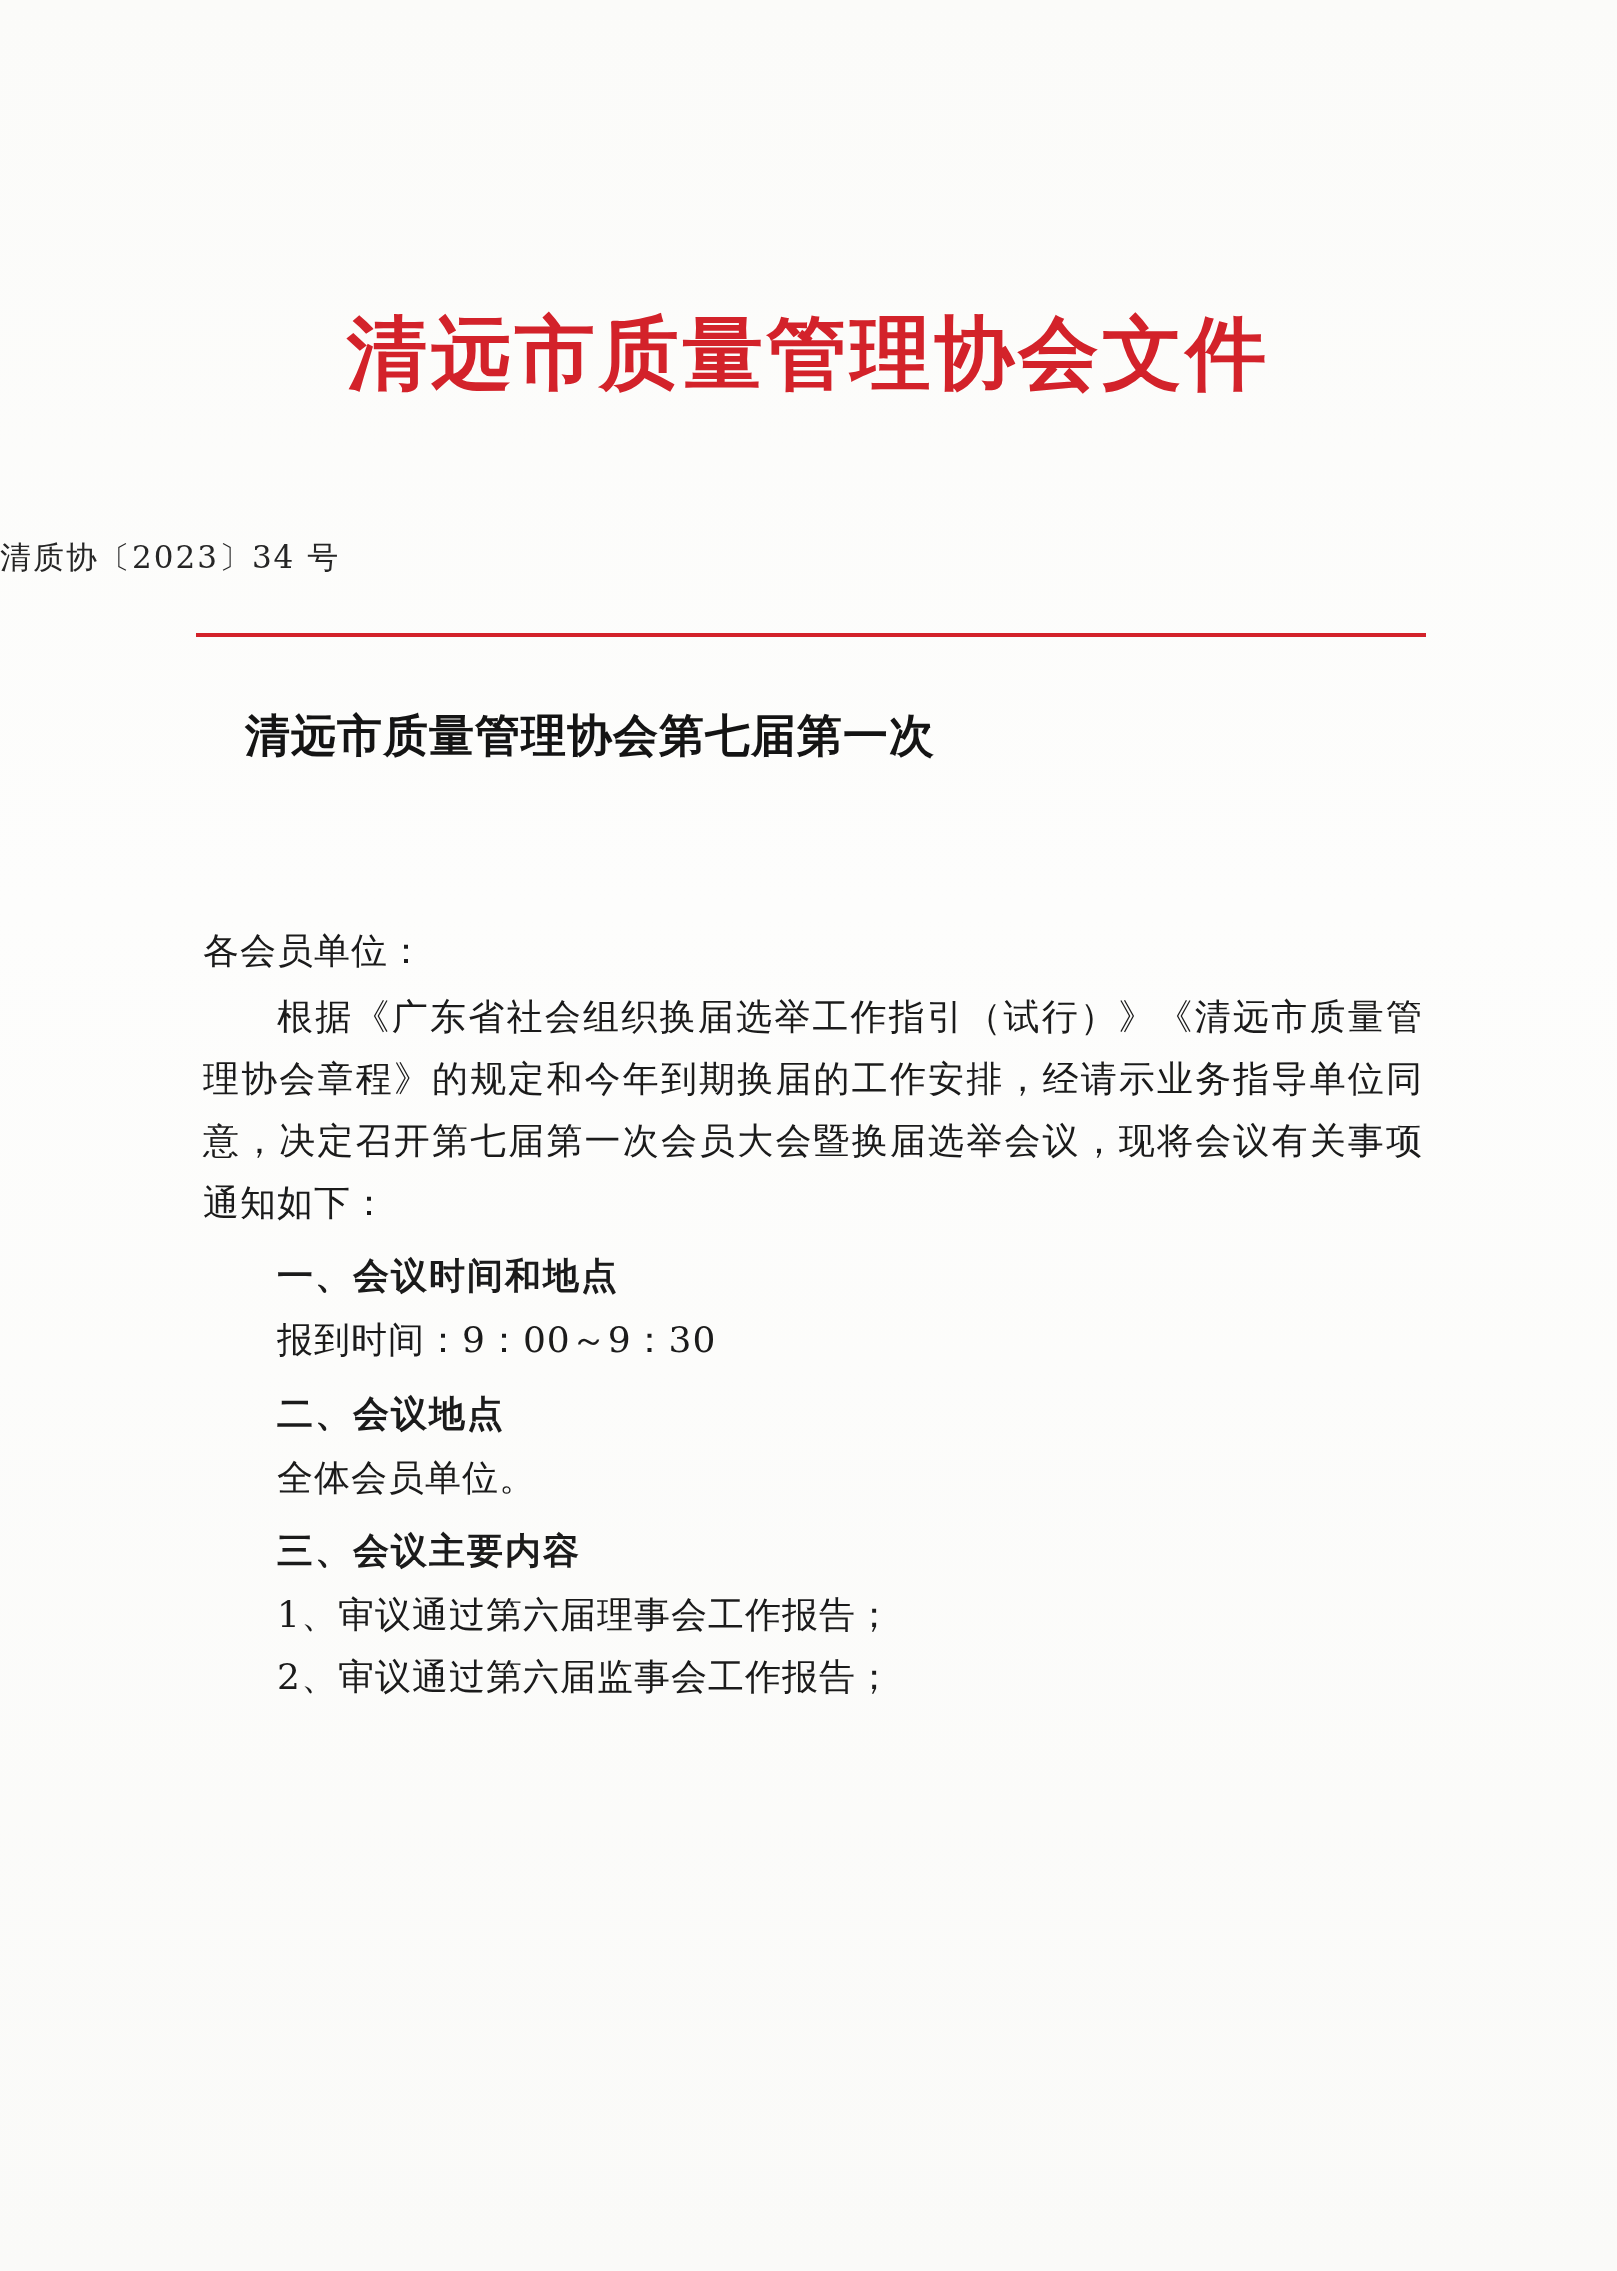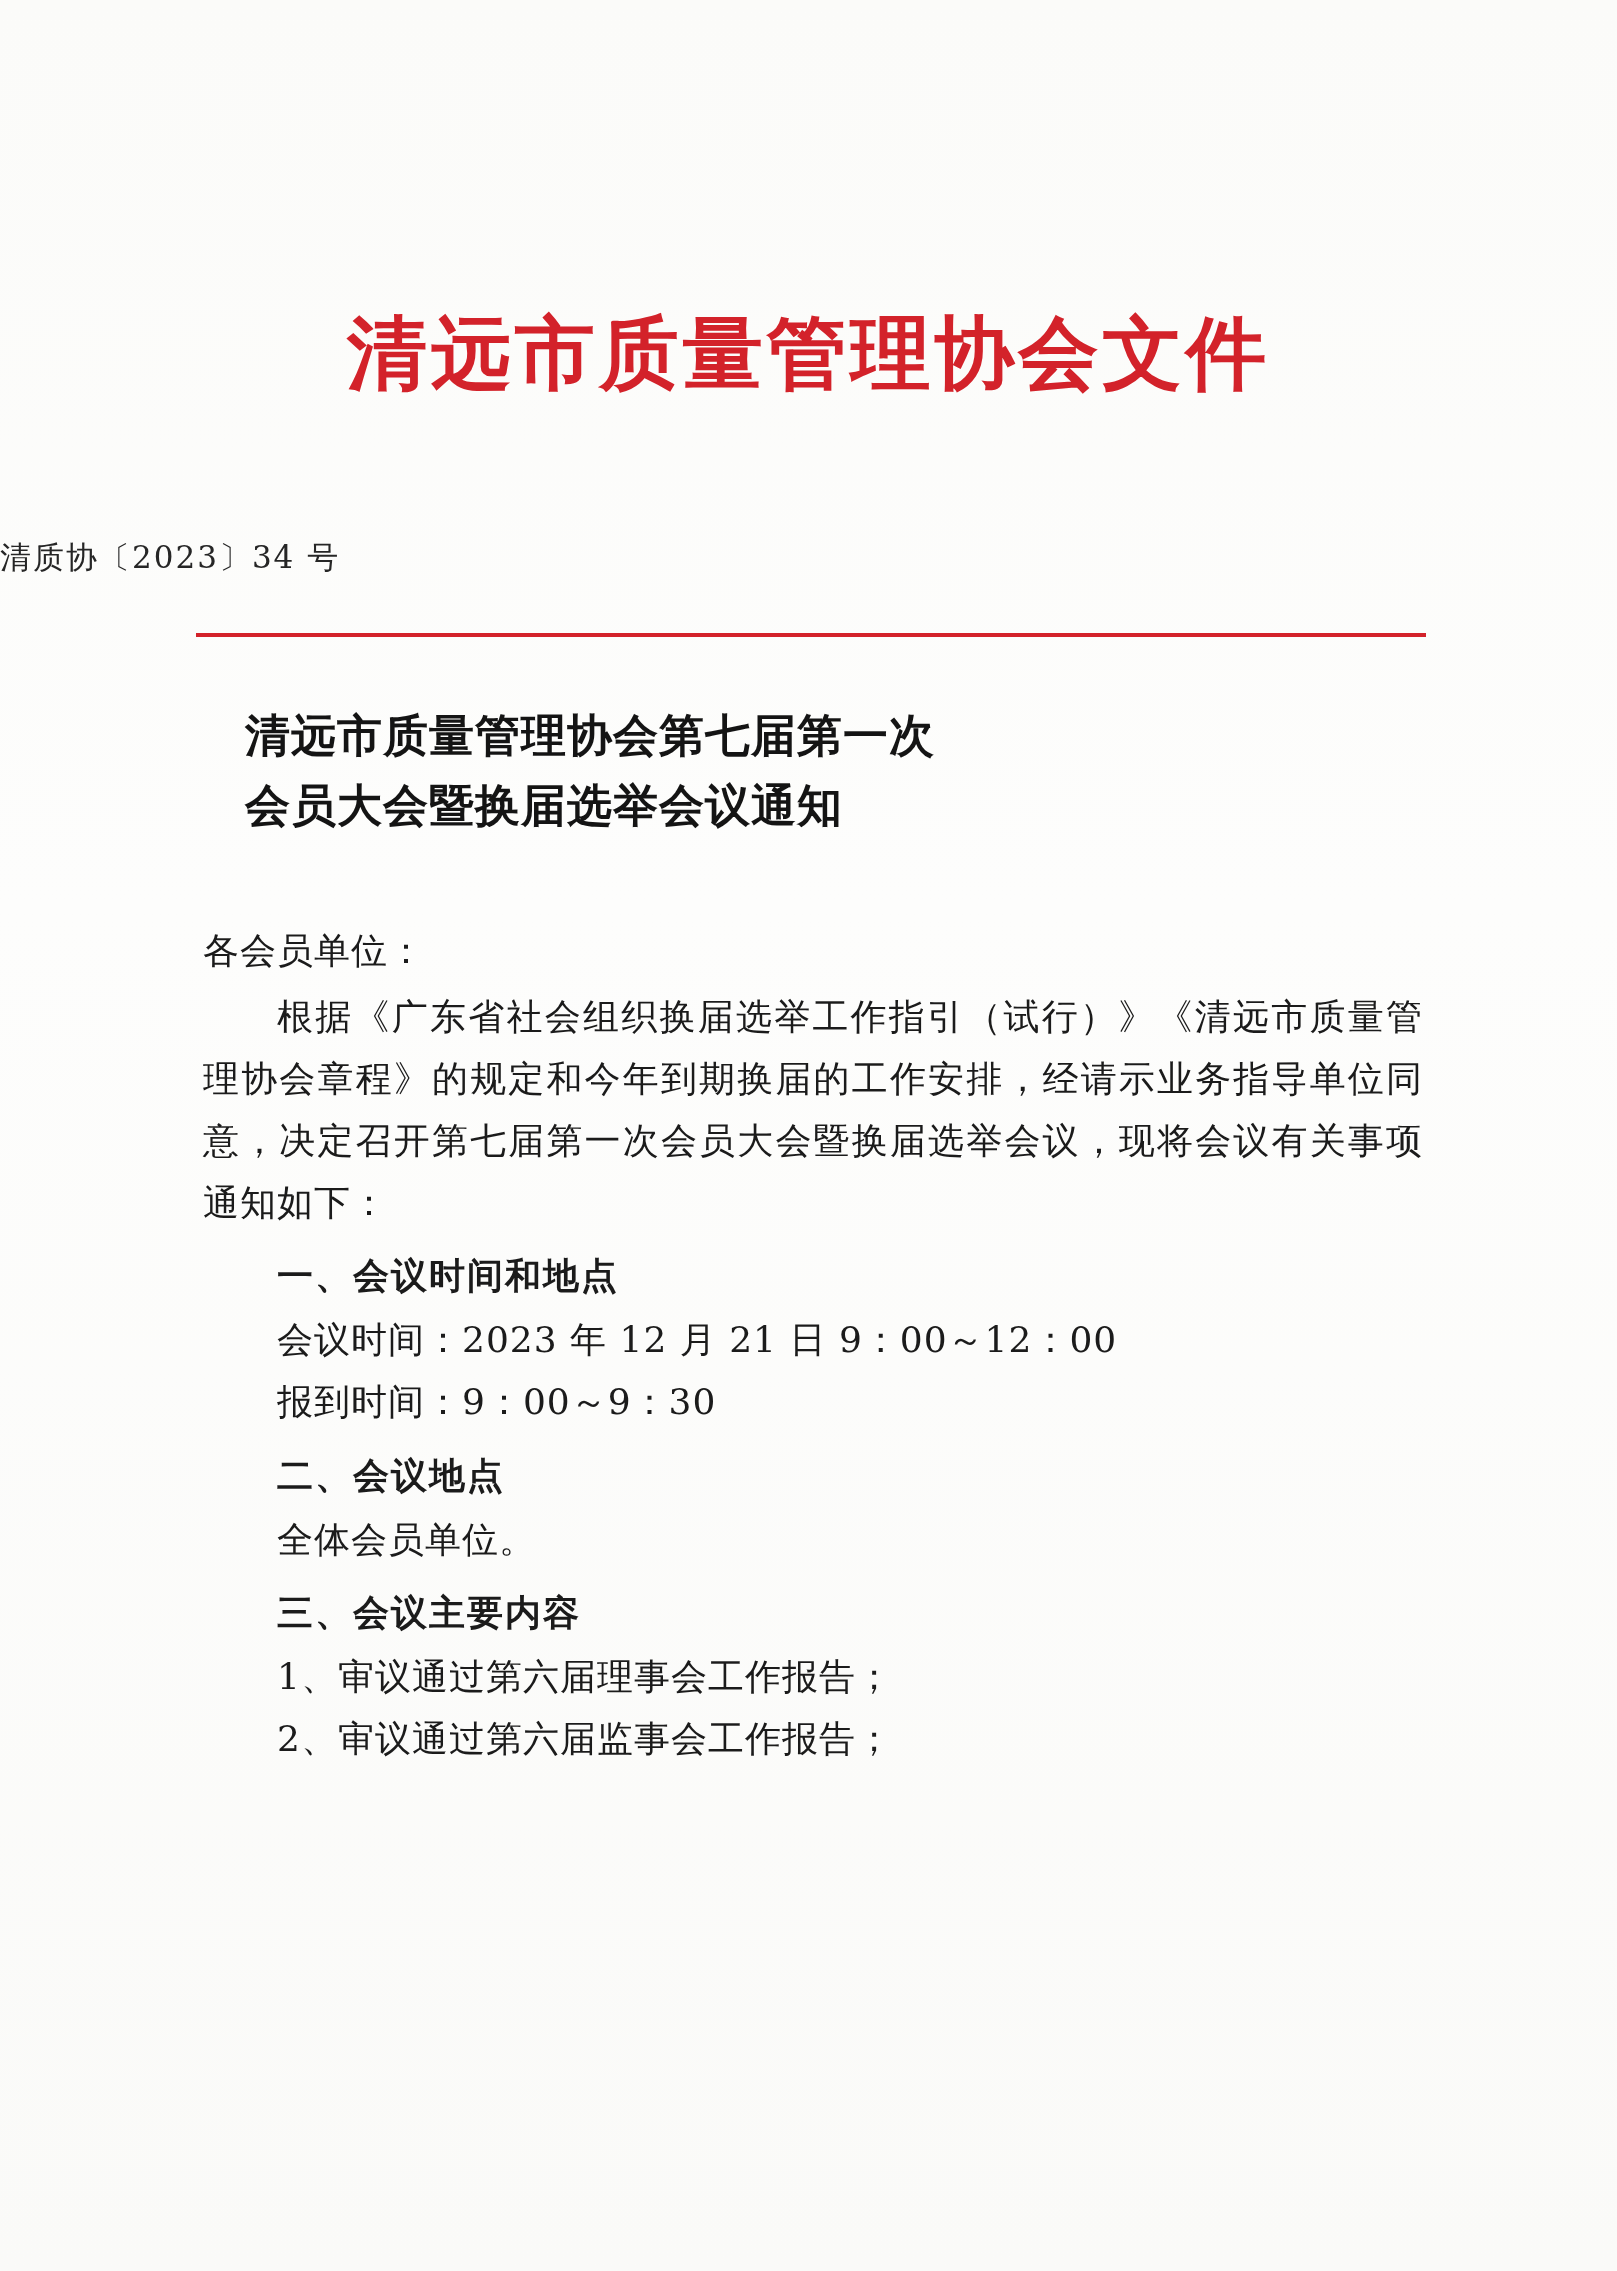--- a/index.html
+++ b/index.html
@@ -122,31 +122,29 @@
   <div class="doc">
 
     <div class="masthead">清远市质量管理协会文件</div>
 
     <div class="docnum">清质协〔2023〕34 号</div>
 
     <div class="redrule"></div>
 
     <div class="title">
       <div>清远市质量管理协会第七届第一次</div>
-      <div>会员大会暨换届选举会议通知</div>
     </div>
 
     <div class="body-block">
 
       <p class="p indent1">各会员单位：</p>
 
       <p class="p indent2">根据《广东省社会组织换届选举工作指引（试行）》《清远市质量管理协会章程》的规定和今年到期换届的工作安排，经请示业务指导单位同意，决定召开第七届第一次会员大会暨换届选举会议，现将会议有关事项通知如下：</p>
 
       <p class="p heading">一、会议时间和地点</p>
-      <p class="p line">会议时间：2023 年 12 月 21 日 9：00～12：00</p>
       <p class="p line">报到时间：9：00～9：30</p>
 
       <p class="p heading">二、会议地点</p>
       <p class="p line">全体会员单位。</p>
 
       <p class="p heading">三、会议主要内容</p>
       <p class="p line">1、审议通过第六届理事会工作报告；</p>
       <p class="p line">2、审议通过第六届监事会工作报告；</p>
 
     </div>

